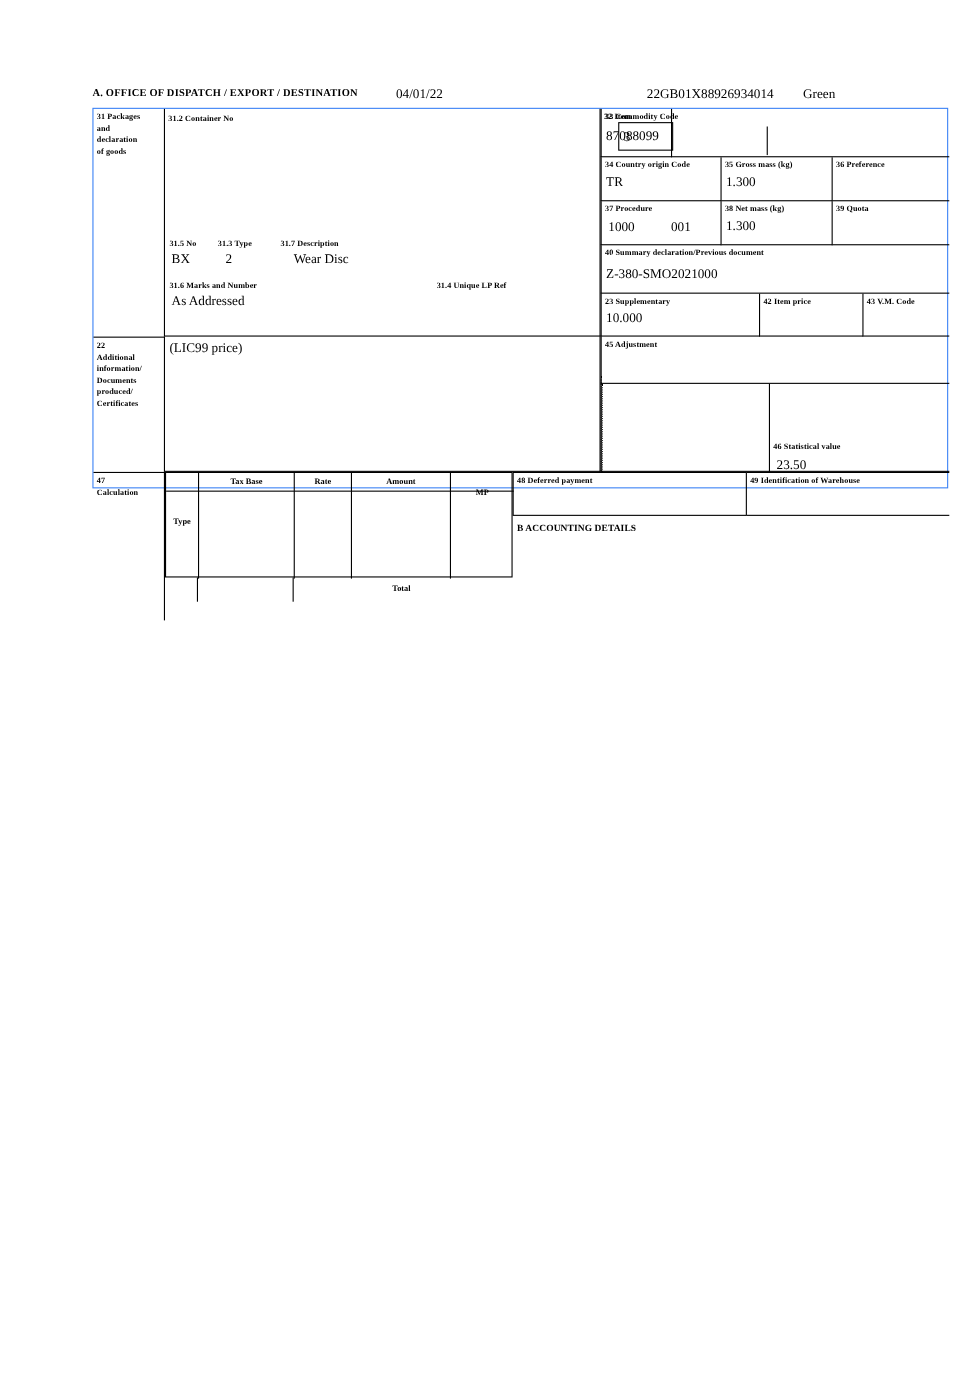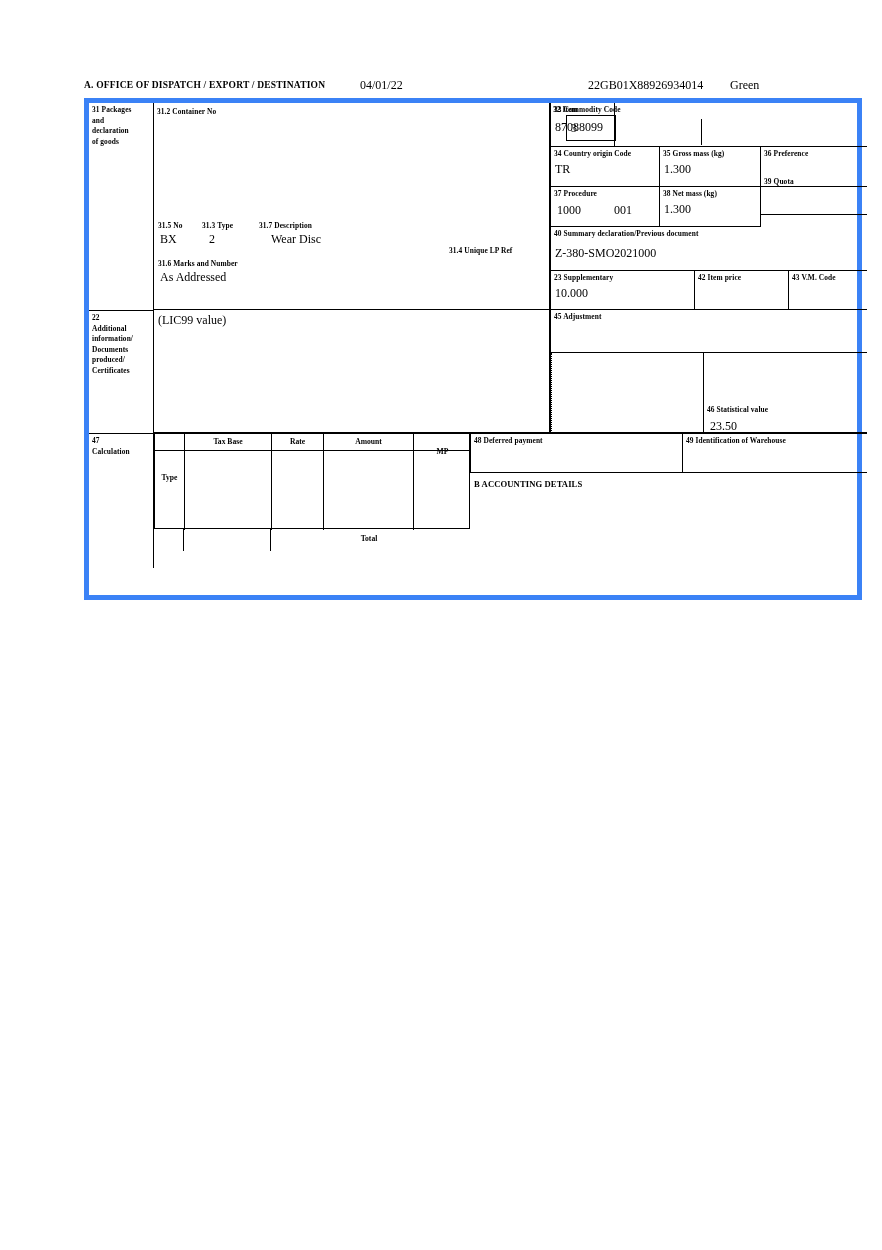--- a/index.html
+++ b/index.html
@@ -56,22 +56,22 @@
     left: 646px;
     top: 0px;
     font-size: 12px;
     font-weight: normal;
   }
 
   
   .grid {
     position: relative;
     width: 778px;
-    height: 502px;
-    border: 5px solid #3b82f6;
+    height: 346px;
+    border: 1px solid #3b82f6;
     box-sizing: border-box;
   }
 
   .cell {
     position: absolute;
     box-sizing: border-box;
   }
   .bt { border-top: 1px solid #000; }
   .bb { border-bottom: 1px solid #000; }
   .bl { border-left: 1px solid #000; }
@@ -146,21 +146,21 @@
 
       <div class="lbl-plain abs" style="left:4px; top:118px;">31.5 No</div>
       <div class="lbl-plain abs" style="left:48px; top:118px;">31.3 Type</div>
       <div class="lbl-plain abs" style="left:105px; top:118px;">31.7 Description</div>
 
       <div class="val abs" style="left:2px; top:129px;">BX</div>
       <div class="val abs" style="left:51px; top:129px;">2</div>
       <div class="val abs" style="left:113px; top:129px;">Wear Disc</div>
 
       <div class="lbl-plain abs" style="left:4px; top:156px;">31.6 Marks and Number</div>
-      <div class="lbl-plain abs" style="left:247px; top:143px;margin-left:48px;">31.4 Unique LP Ref</div>
+      <div class="lbl-plain abs" style="left:247px; top:156px;">31.4 Unique LP Ref</div>
       <div class="val abs" style="left:2px; top:167px;">As Addressed</div>
       <div class="val abs" style="left:250px; top:167px;"></div>
     </div>
 
     <div class="cell br" style="left:461px; top:0; width:65px; height:44px;">
       <div class="lbl">32 Item</div>
     </div>
     <div class="cell" style="left:477px; top:12px; width:50px; height:26px; border:1px solid #000;">
       <div class="val" style="padding-top:5px;">3</div>
     </div>
@@ -190,21 +190,21 @@
       <div class="lbl">37 Procedure</div>
       <div class="val abs" style="left:2px; top:16px;">1000</div>
       <div class="val abs" style="left:59px; top:16px;">001</div>
     </div>
 
     <div class="cell br bb" style="left:571px; top:84px; width:101px; height:40px;">
       <div class="lbl">38 Net mass (kg)</div>
       <div class="val" style="padding-top:2px;">1.300</div>
     </div>
 
-    <div class="cell bb" style="left:672px; top:72px; width:106px; height:40px;">
+    <div class="cell bb" style="left:672px; top:84px; width:106px; height:40px;">
       <div class="lbl">39 Quota</div>
       <div class="val" style="padding-top:2px;"></div>
     </div>
 
     <div class="cell bl bb" style="left:461px; top:124px; width:317px; height:44px;">
       <div class="lbl">40 Summary declaration/Previous document</div>
       <div class="val" style="padding-top:6px;">Z-380-SMO2021000</div>
     </div>
 
     <div class="cell bl br bb" style="left:461px; top:168px; width:145px; height:39px;">
@@ -225,21 +225,21 @@
     <div class="cell br bt" style="left:0; top:207px; width:65px; height:123px;">
       <div class="lbl">22</div>
       <div class="lbl" style="padding-top:0">Additional</div>
       <div class="lbl" style="padding-top:0">information/</div>
       <div class="lbl" style="padding-top:0">Documents</div>
       <div class="lbl" style="padding-top:0">produced/</div>
       <div class="lbl" style="padding-top:0">Certificates</div>
     </div>
 
     <div class="cell br bb" style="left:65px; top:207px; width:396px; height:123px;">
-      <div class="val" style="padding-top:3px;">(LIC99 value)</div>
+      <div class="val" style="padding-top:3px;">(LIC99 price)</div>
     </div>
 
     <div class="cell bl bb" style="left:461px; top:207px; width:317px; height:43px;">
       <div class="lbl">45 Adjustment</div>
       <div class="val" style="padding-top:2px;"></div>
     </div>
 
     <div class="cell bl bb" style="left:461px; top:250px; width:317px; height:80px;">
       <div class="abs dotted-left" style="left:0px; top:0px; width:1px; height:80px;"></div>
       <div class="abs" style="left:152px; top:0; width:1px; height:80px; background:#000;"></div>

